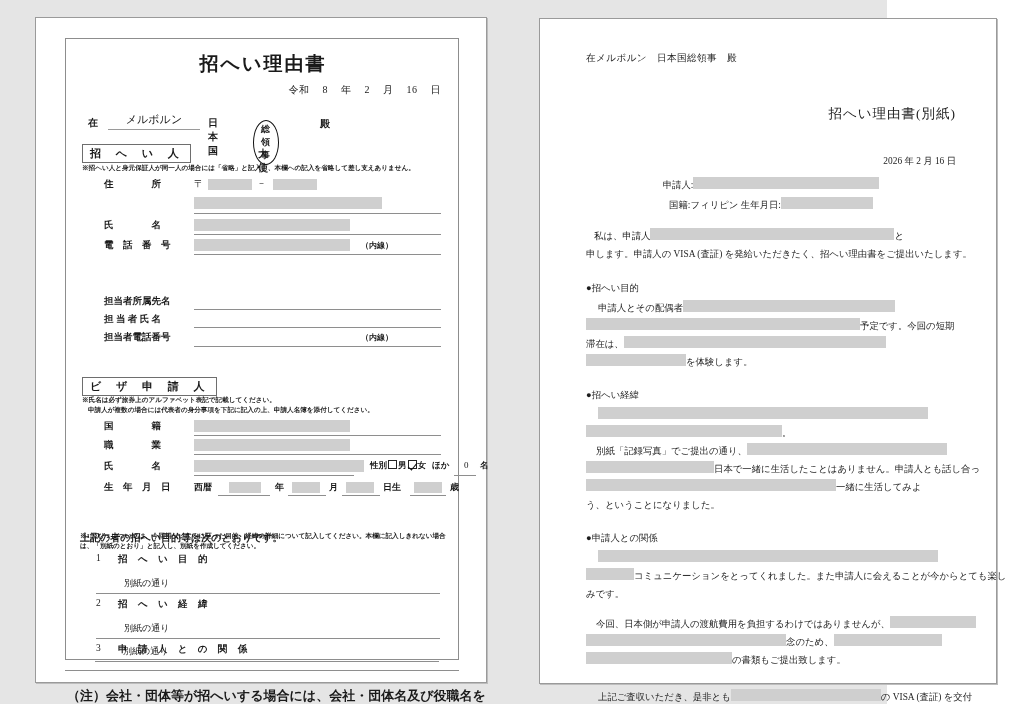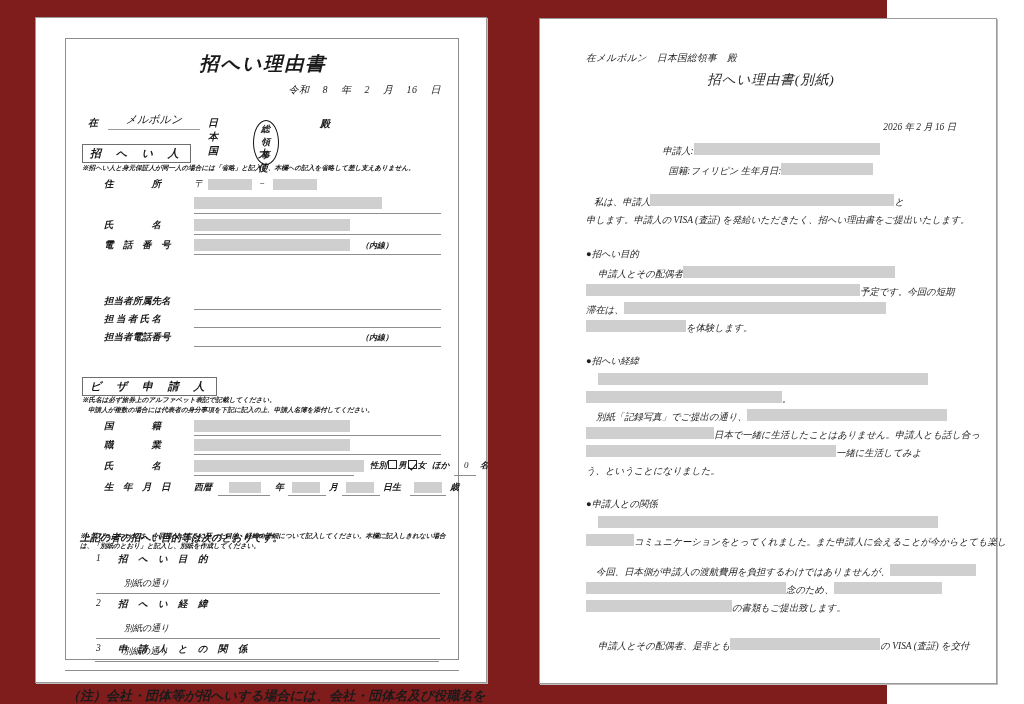--- a/index.html
+++ b/index.html
@@ -4,21 +4,21 @@
 <style>
   * { box-sizing: border-box; }
   html, body {
     margin: 0; padding: 0;
     width: 1024px; height: 704px;
     background: #ffffff;
     font-family: "Liberation Serif", "DejaVu Serif", serif;
     color: #1a1a1a;
     overflow: hidden;
   }
-  #root { position: relative; width: 887px; height: 704px; background:#7f1d1d;font-style:italic; }
+  #root { position: relative; width: 887px; height: 704px; background:#e5e5e5; }
 
   
   .page {
     position: absolute;
     background: #fff;
     border: 1px solid #9a9a9a;
     box-shadow: 1px 1px 0 #bdbdbd;
   }
   #page-left  { left: 35px;  top: 17px;  width: 452px; height: 666px; }
   #page-right { left: 539px; top: 18px;  width: 458px; height: 666px; }
@@ -93,21 +93,21 @@
     width:4px; height:8px; border-right:1.6px solid #111; border-bottom:1.6px solid #111;
     transform: rotate(40deg);
   }
 
   
   #page-right .letter {
     position:absolute; left:46px; top:30px; width:370px; height:600px;
     font-size:9.4px; line-height:1.9; color:#1d1d1d;
   }
   .lt-to { font-size:9.6px; letter-spacing:.4px; }
-  .lt-title { text-align:center; font-size:13.5px; letter-spacing:1px; }
+  .lt-title { text-align:right; font-size:13.5px; margin-top:34px; letter-spacing:1px; }
   .lt-date { text-align:right; font-size:9.4px; margin-top:26px; }
   .lt-appl { text-align:center; margin-top:6px; }
   .lt-appl div { margin-top:2px; }
   .lt-para { margin-top:14px; text-align:justify; }
   .lt-bullet { margin-top:16px; font-weight:400; }
   .lt-body { margin-top:2px; }
   .line { display:block; white-space:nowrap; }
 </style>
 </head>
 <body>
@@ -275,26 +275,27 @@
         <span class="line"><span style="padding-left:10px;">別紙「記録写真」でご提出の通り、</span><span class="redact" style="width:200px;height:12px;"></span></span>
         <span class="line"><span class="redact" style="width:128px;height:12px;"></span><span>日本で一緒に生活したことはありません。申請人とも話し合っ</span></span>
         <span class="line"><span class="redact" style="width:250px;height:12px;"></span><span>一緒に生活してみよ</span></span>
         <span class="line">う、ということになりました。</span>
       </div>
 
       <div class="lt-bullet">●申請人との関係</div>
       <div class="lt-body">
         <span class="line"><span style="display:inline-block;width:12px;"></span><span class="redact" style="width:340px;height:12px;"></span></span>
         <span class="line"><span class="redact" style="width:48px;height:12px;"></span><span>コミュニケーションをとってくれました。また申請人に会えることが今からとても楽し</span></span>
+        <span class="line">みです。</span>
         <span class="line" style="margin-top:12px; display:block;"><span style="padding-left:10px;">今回、日本側が申請人の渡航費用を負担するわけではありませんが、</span><span class="redact" style="width:86px;height:12px;"></span></span>
         <span class="line"><span class="redact" style="width:200px;height:12px;"></span><span>念のため、</span><span class="redact" style="width:108px;height:12px;"></span></span>
         <span class="line"><span class="redact" style="width:146px;height:12px;"></span><span>の書類もご提出致します。</span></span>
       </div>
 
       <div class="lt-para" style="margin-top:20px;">
-        <span class="line"><span style="padding-left:12px;">申請人とその配偶者、是非とも</span><span class="redact" style="width:150px;height:12px;"></span><span>の VISA (査証) を交付</span></span>
+        <span class="line"><span style="padding-left:12px;">上記ご査収いただき、是非とも</span><span class="redact" style="width:150px;height:12px;"></span><span>の VISA (査証) を交付</span></span>
 
       </div>
 
     </div>
   </div>
 
 </div>
 
 </body></html>

